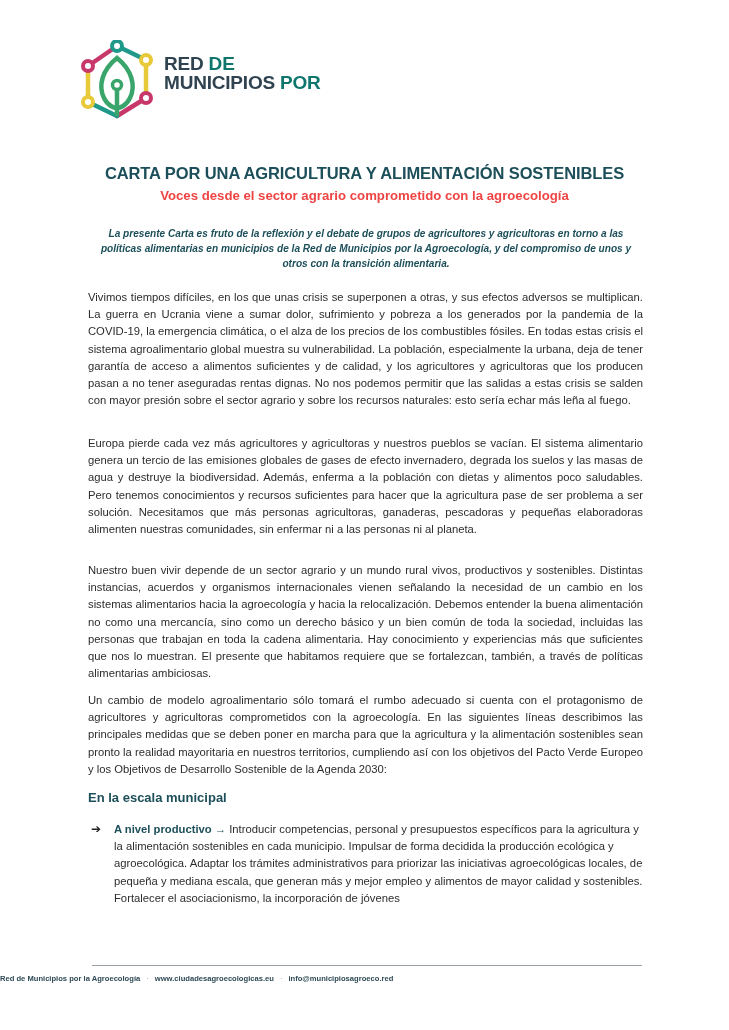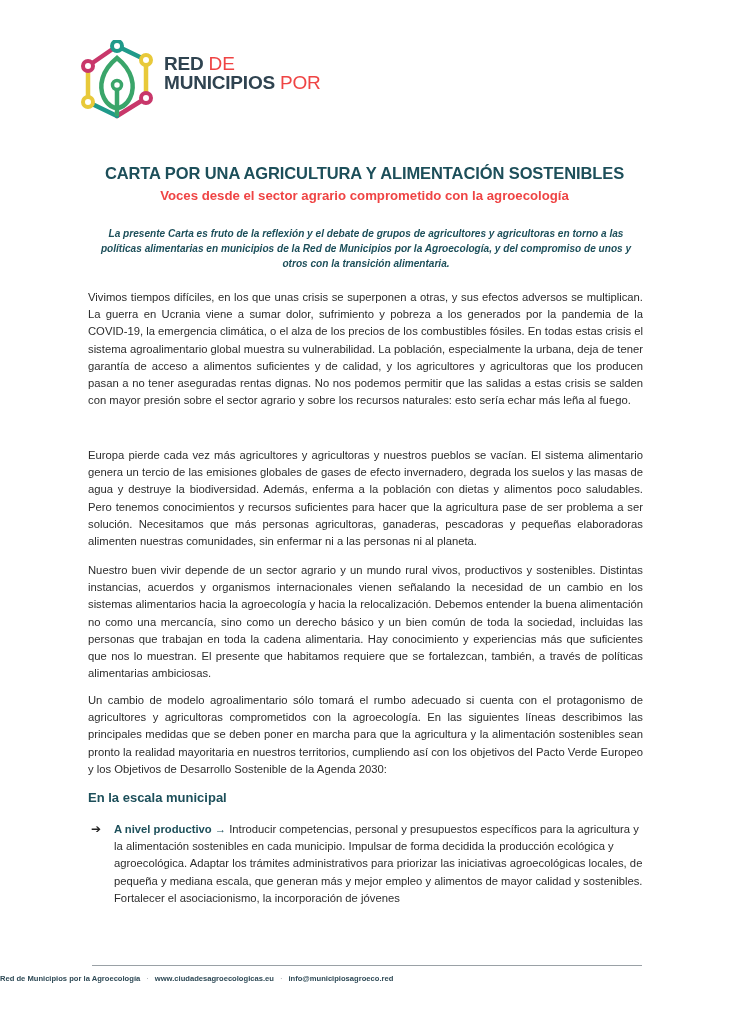--- a/index.html
+++ b/index.html
@@ -4,29 +4,29 @@
   <style>
     * { margin: 0; padding: 0; box-sizing: border-box; }
     html, body { width: 729px; height: 1030px; background: #ffffff; overflow: hidden; }
     body { position: relative; font-family: "Liberation Sans", "DejaVu Sans", sans-serif; color: #2b2b2b; }
 
     .logo { position: absolute; left: 72px; top: 40px; width: 260px; height: 82px; }
     .logo-mark { position: absolute; left: 0; top: 0; width: 90px; height: 82px; }
     .logo-text { position: absolute; left: 92px; top: 14px; color: #4a5b66; font-size: 19px; line-height: 19px; letter-spacing: -0.2px; }
     .logo-text .line { display: block; white-space: nowrap; }
     .logo-text b { font-weight: 700; color: #2f4350; }
-    .logo-text span.light { font-weight: 400; color: #ef4444; }
+    .logo-text span.light { font-weight: 700; color: #0f766e; }
 
     .title { position: absolute; left: 0; width: 729px; top: 164px; text-align: center; font-size: 16.5px; font-weight: 700; color: #1d4f5a; letter-spacing: -0.1px; }
     .subtitle { position: absolute; left: 0; width: 729px; top: 188px; text-align: center; font-size: 13.2px; font-weight: 700; color: #ef4444; }
     .intro { position: absolute; left: 96px; width: 540px; top: 226px; text-align: center; font-size: 10.1px; line-height: 15px; font-style: italic; font-weight: 700; color: #1d4f5a; }
 
     .para { position: absolute; left: 88px; width: 555px; font-size: 11.25px; line-height: 17.2px; text-align: justify; color: #2c2c2c; }
     #p1 { top: 289px; }
-    #p2 { top: 447px; }
+    #p2 { top: 435px; }
     #p3 { top: 562px; }
     #p4 { top: 692px; }
 
     .section-heading { position: absolute; left: 88px; top: 790px; font-size: 13px; font-weight: 700; color: #1d4f5a; }
 
     .bullet { position: absolute; left: 88px; top: 821px; width: 560px; }
     .bullet-arrow { position: absolute; left: 3px; top: 0; font-size: 12px; color: #222; font-weight: 700; line-height: 17px; }
     .bullet-body { position: absolute; left: 26px; width: 536px; font-size: 11.25px; line-height: 17.2px; color: #2c2c2c; }
     .bullet-lead { font-weight: 700; color: #1d4f5a; }
     .bullet-sep { color: #1d4f5a; }

